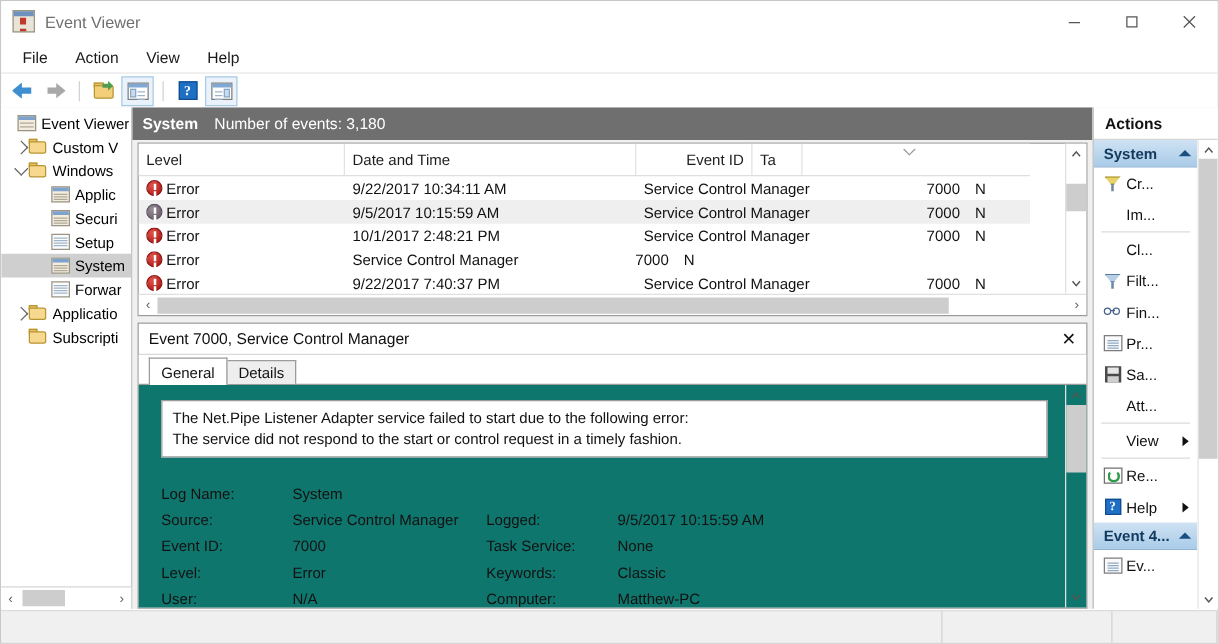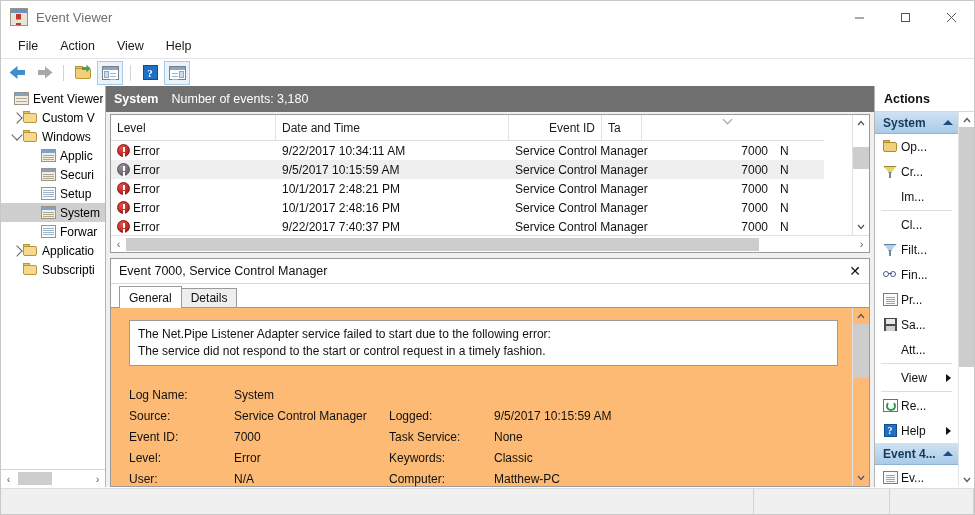--- a/index.html
+++ b/index.html
@@ -125,21 +125,21 @@
   .dhdr{height:24px;display:flex;align-items:center;padding:0 4px 0 8px;border-bottom:1px solid #d9d9d9;flex:none;}
   .dhdr .t{font-size:12.5px;color:#111;}
   .dclose{margin-left:auto;width:20px;height:20px;display:flex;align-items:center;justify-content:center;
           font-size:14px;font-weight:bold;color:#111;}
   .tabs{height:23px;display:flex;align-items:flex-end;padding-left:8px;border-bottom:1px solid #9b9b9b;flex:none;
         background:#fff;}
   .tab{height:19px;padding:0 9px;display:flex;align-items:center;font-size:12px;
        border:1px solid #9b9b9b;border-bottom:none;background:#eeeeee;color:#111;box-sizing:border-box;}
   .tab.on{background:#fff;height:22px;position:relative;z-index:2;margin-bottom:-1px;}
   .tab+.tab{margin-left:-1px;}
-  .dbody{flex:1;display:flex;min-height:0;background:#fdba74;}
+  .dbody{flex:1;display:flex;min-height:0;background:#0f766e;}
   .dcontent{flex:1;padding:12px 0 0 18px;min-width:0;overflow:hidden;}
   .msgbox{border:1px solid #9b9b9b;padding:5px 8px;margin-right:14px;background:#fff;}
   .msgbox div{font-size:12px;line-height:17px;color:#111;white-space:nowrap;}
   .fields{margin-top:18px;}
   .frow{display:flex;height:21px;align-items:center;font-size:12px;color:#111;}
   .fl{width:105px;flex:none;}
   .fv{width:155px;flex:none;}
   .fl2{width:105px;flex:none;}
   .dsb{width:16px;flex:none;display:flex;flex-direction:column;border-left:1px solid #e0e0e0;}
   .dsb .ar{height:16px;display:flex;align-items:center;justify-content:center;color:#5d5d5d;font-size:10px;}
@@ -461,21 +461,20 @@
                   <div class="cell" style="width:233px">10/1/2017 2:48:21 PM</div>
                   <div class="cell" style="width:172px">Service Control Manager</div>
                   <div class="cell r" style="width:93px">7000</div>
                   <div class="cell" style="width:40px">N</div>
                 </div>
                 <div class="row">
                   <div class="cell" style="width:165px">
                     <span class="err"></span>
                     <span>Error</span>
                   </div>
-                  <div class="cell" style="width:233px">10/1/2017 2:48:16 PM</div>
                   <div class="cell" style="width:172px">Service Control Manager</div>
                   <div class="cell r" style="width:93px">7000</div>
                   <div class="cell" style="width:40px">N</div>
                 </div>
                 <div class="row">
                   <div class="cell" style="width:165px">
                     <span class="err"></span>
                     <span>Error</span>
                   </div>
                   <div class="cell" style="width:233px">9/22/2017 7:40:37 PM</div>
@@ -581,29 +580,20 @@
       </div>
     </div>
 
     <div class="actions">
       <div class="act-title">Actions</div>
       <div class="act-wrap">
         <div class="act-list" id="actions-list">
             <div class="act-sect">
               <span>System</span>
               <span class="cl"></span>
-            </div>
-            <div class="act-item">
-              <span class="ai">
-                <span class="mi mi-folder">
-                  <span class="b"></span>
-                  <span class="a"></span>
-                </span>
-              </span>
-              <span>Op...</span>
             </div>
             <div class="act-item">
               <span class="ai">
                 <span class="mi mi-filter">
                   <span class="f"></span>
                   <span class="s"></span>
                 </span>
               </span>
               <span>Cr...</span>
             </div>

